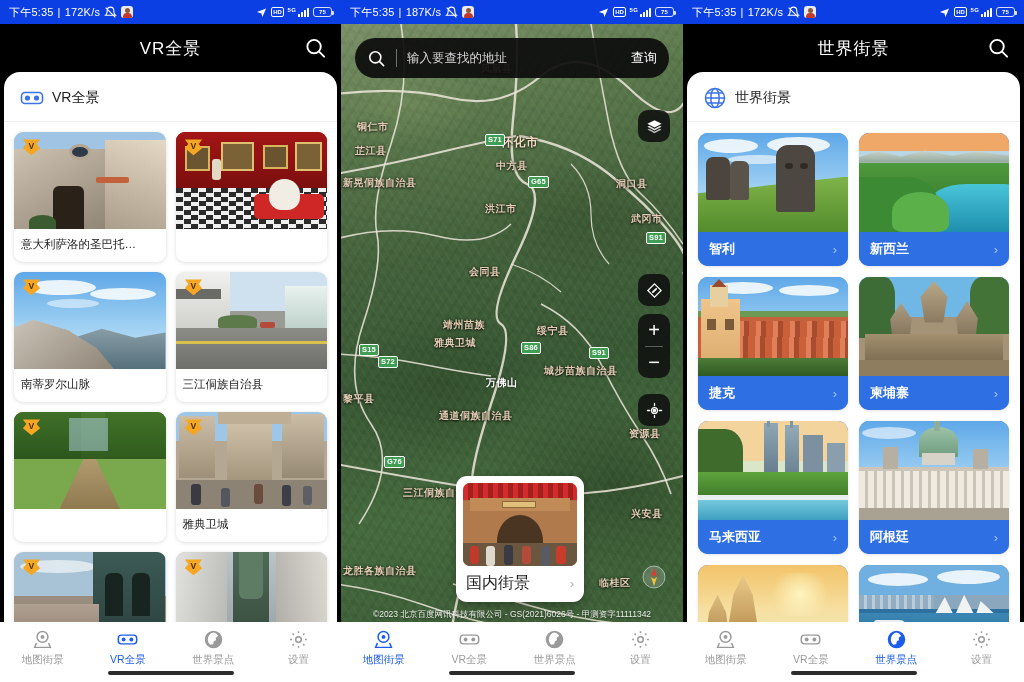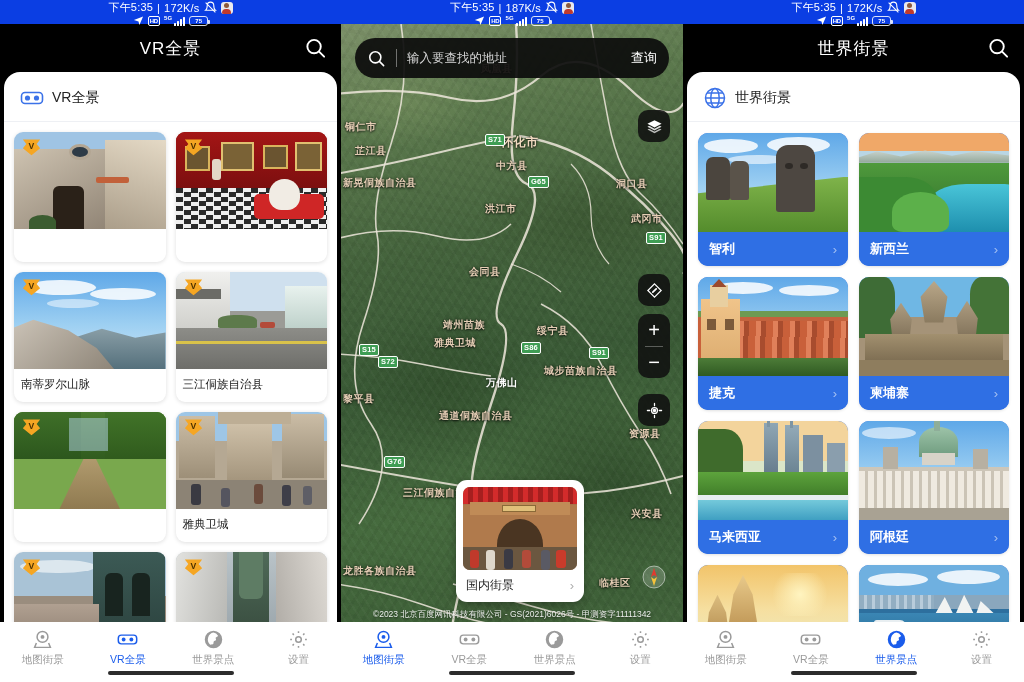--- a/index.html
+++ b/index.html
@@ -11,21 +11,21 @@
   }
   .screens { display: flex; width: 1024px; height: 682px; }
   .panel { width: 341px; height: 682px; position: relative; overflow: hidden; background: #000; }
   .panel.mid { width: 342px; }
 
   
   .statusbar {
     height: 24px; background: #0b3ee3; color: #fff;
     display: flex; align-items: center; justify-content: space-between;
     padding: 0 9px; font-size: 11px; letter-spacing: .2px;
-    position: relative; z-index: 40; flex-direction: column;
+    position: relative; z-index: 40;
   }
   .sb-left { display: flex; align-items: center; gap: 4px; white-space: nowrap; }
   .sb-right { display: flex; align-items: center; gap: 4px; }
   .sb-icon { display: inline-flex; align-items: center; }
   .mute-ic { position: relative; width: 13px; height: 13px; }
   .mute-ic svg { width: 13px; height: 13px; }
   .avatar-ic {
     width: 12px; height: 12px; border-radius: 3px;
     background: #e9e9ef; display: inline-block; position: relative; overflow: hidden;
   }
@@ -194,21 +194,21 @@
     position: absolute; right: 16px; bottom: 92px; width: 26px; height: 26px; z-index: 18;
   }
   .compass-rose svg { width: 26px; height: 26px; display: block; }
   .poicard {
     position: absolute; left: 115px; bottom: 80px; width: 128px;
     background: #fff; border-radius: 11px; padding: 7px 7px 0 7px; z-index: 20;
     box-shadow: 0 2px 8px rgba(0,0,0,.3);
   }
   .poithumb { height: 83px; border-radius: 7px; overflow: hidden; position: relative; }
   .poirow { display: flex; align-items: center; justify-content: space-between; padding: 7px 3px 8px 3px; }
-  .poirow .pnm { font-size: 12px; color: #1b1b1b; }
+  .poirow .pnm { font-size: 16px; color: #1b1b1b; }
   .poirow .pchev { color: #aeaeae; font-size: 13px; }
   .attrib {
     position: absolute; left: 0; right: 0; bottom: 62px; text-align: center;
     color: rgba(255,255,255,.9); font-size: 8.5px; line-height: 12px; z-index: 18;
     text-shadow: 0 1px 2px rgba(0,0,0,.5); padding: 0 6px;
   }
 
   
   .ph-img { position: absolute; inset: 0; }
   .sky-blue { background: linear-gradient(#5fa8e8 0%, #9ed0f2 55%, #cfe6f7 100%); }
@@ -292,20 +292,21 @@
               <div style="position:absolute;left:54%;top:46%;width:22%;height:7%;background:#c2613a;border-radius:2px;"></div>
               <div style="position:absolute;left:10%;bottom:0;width:18%;height:14%;background:#3b5c30;border-radius:50% 50% 0 0;"></div>
             </div>
             <span class="vrbadge">
               <svg viewBox="0 0 24 22">
                   <path d="M2 3h20l-4 5 4 5-10 8L2 13l4-5z" fill="#f5a623"></path>
                   <text x="12" y="14" font-size="10" font-weight="bold" fill="#4a3000" text-anchor="middle" font-family="Liberation Sans">V</text>
                 </svg>
             </span>
           </div>
+          <div class="vrname">意大利萨洛的圣巴托…</div>
         </div>
 
         <div class="vrcard">
           <div class="vrthumb">
             <div class="ph-img" style="background:linear-gradient(#8e1212 0 58%, #d8d8d8 58% 100%);">
               <div style="position:absolute;left:0;top:0;width:100%;height:58%;background:linear-gradient(#a31515,#7c0f0f);"></div>
               <div style="position:absolute;left:6%;top:14%;width:17%;height:26%;background:#6b5530;border:2px solid #d9b45c;"></div>
               <div style="position:absolute;left:30%;top:10%;width:22%;height:30%;background:#7a6236;border:2px solid #e0c070;"></div>
               <div style="position:absolute;left:58%;top:13%;width:16%;height:25%;background:#6a5430;border:2px solid #d9b45c;"></div>
               <div style="position:absolute;left:79%;top:10%;width:18%;height:30%;background:#7a6236;border:2px solid #e0c070;"></div>
@@ -546,21 +547,21 @@
             <path d="M112 560 Q 150 570 190 582 T 280 600 T 342 612" stroke-width="1.8"></path>
             <path d="M-5 560 Q 40 566 80 580 T 150 600" stroke-width="1.4"></path>
             <path d="M170 240 Q 200 250 220 268" stroke-width="1.2"></path>
             <path d="M230 140 Q 250 160 250 190 T 268 240" stroke-width="1.2"></path>
           </g>
         </svg>
       </div>
 
       <div>
         <span class="mlabel" style="left:140px;top:38px;">凤凰县</span>
-        <span class="mlabel" style="left:4px;top:96px;">铜仁市</span>
+        <span class="mlabel" style="left:16px;top:96px;">铜仁市</span>
         <span class="mlabel big" style="left:160px;top:110px;">怀化市</span>
         <span class="mlabel" style="left:155px;top:135px;">中方县</span>
         <span class="mlabel" style="left:144px;top:178px;">洪江市</span>
         <span class="mlabel" style="left:128px;top:241px;">会同县</span>
         <span class="mlabel" style="left:14px;top:120px;">芷江县</span>
         <span class="mlabel" style="left:2px;top:152px;">新晃侗族自治县</span>
         <span class="mlabel" style="left:275px;top:153px;">洞口县</span>
         <span class="mlabel" style="left:290px;top:188px;">武冈市</span>
         <span class="mlabel" style="left:102px;top:294px;">靖州苗族</span>
         <span class="mlabel" style="left:93px;top:312px;">雅典卫城</span>

